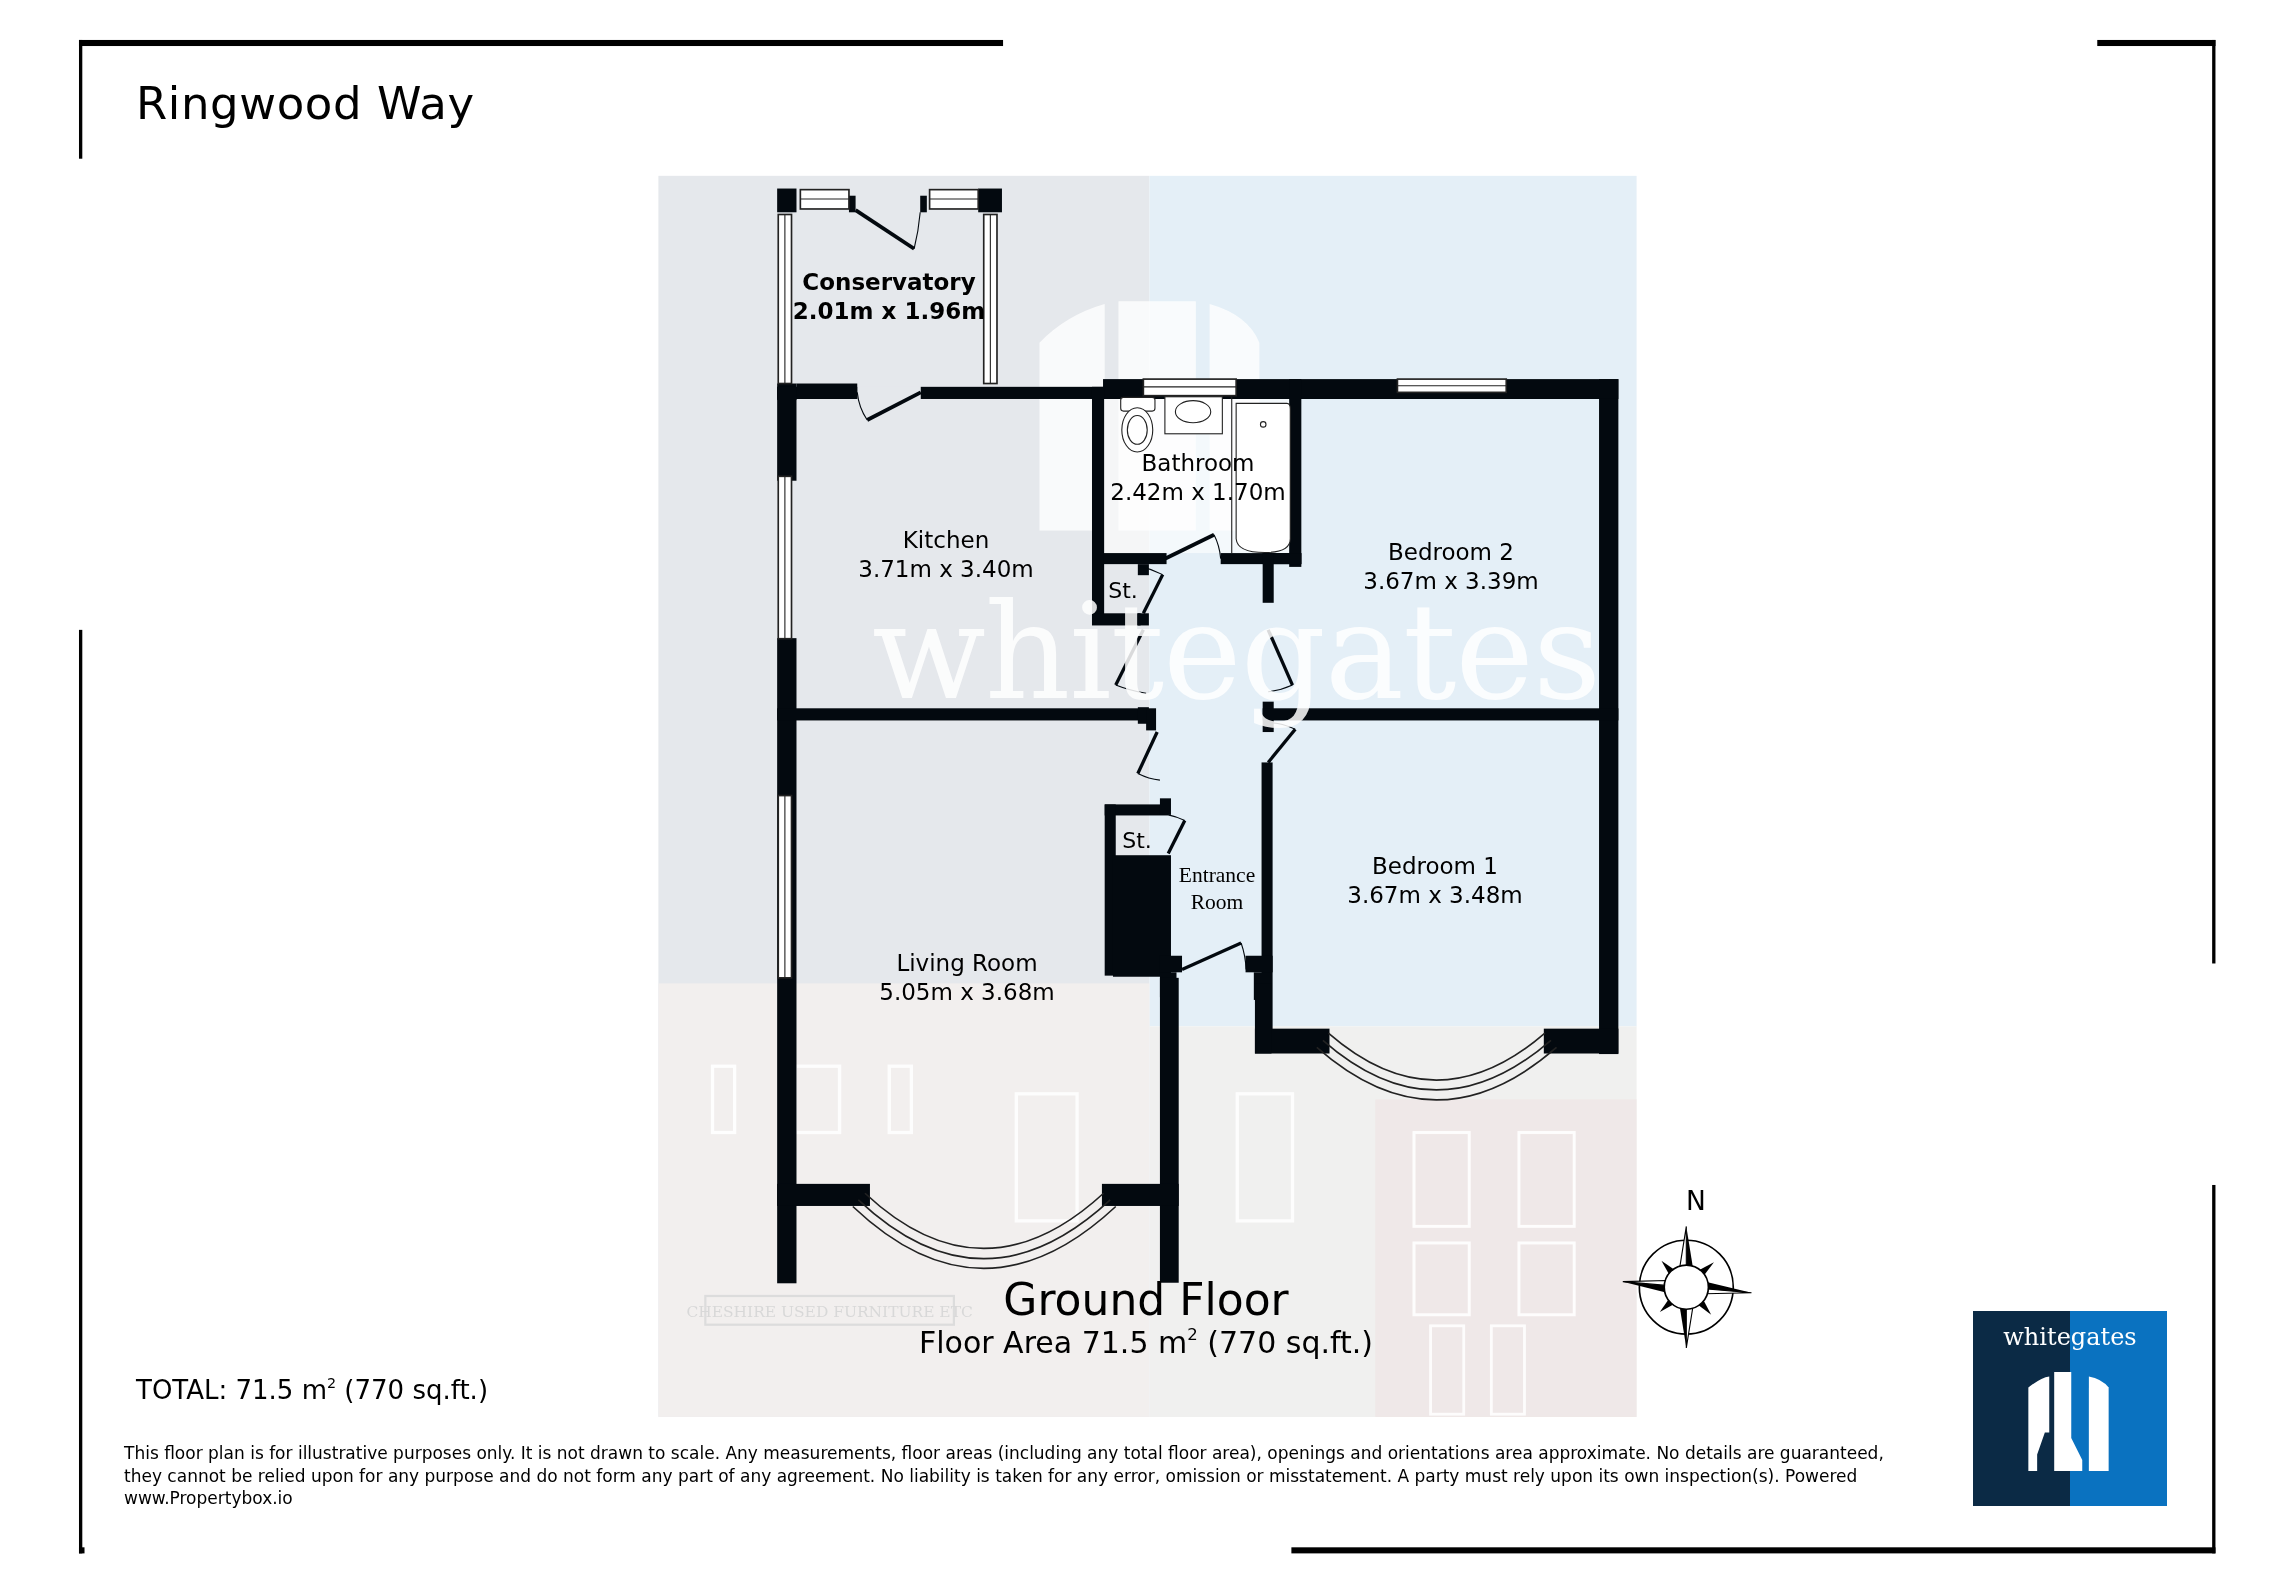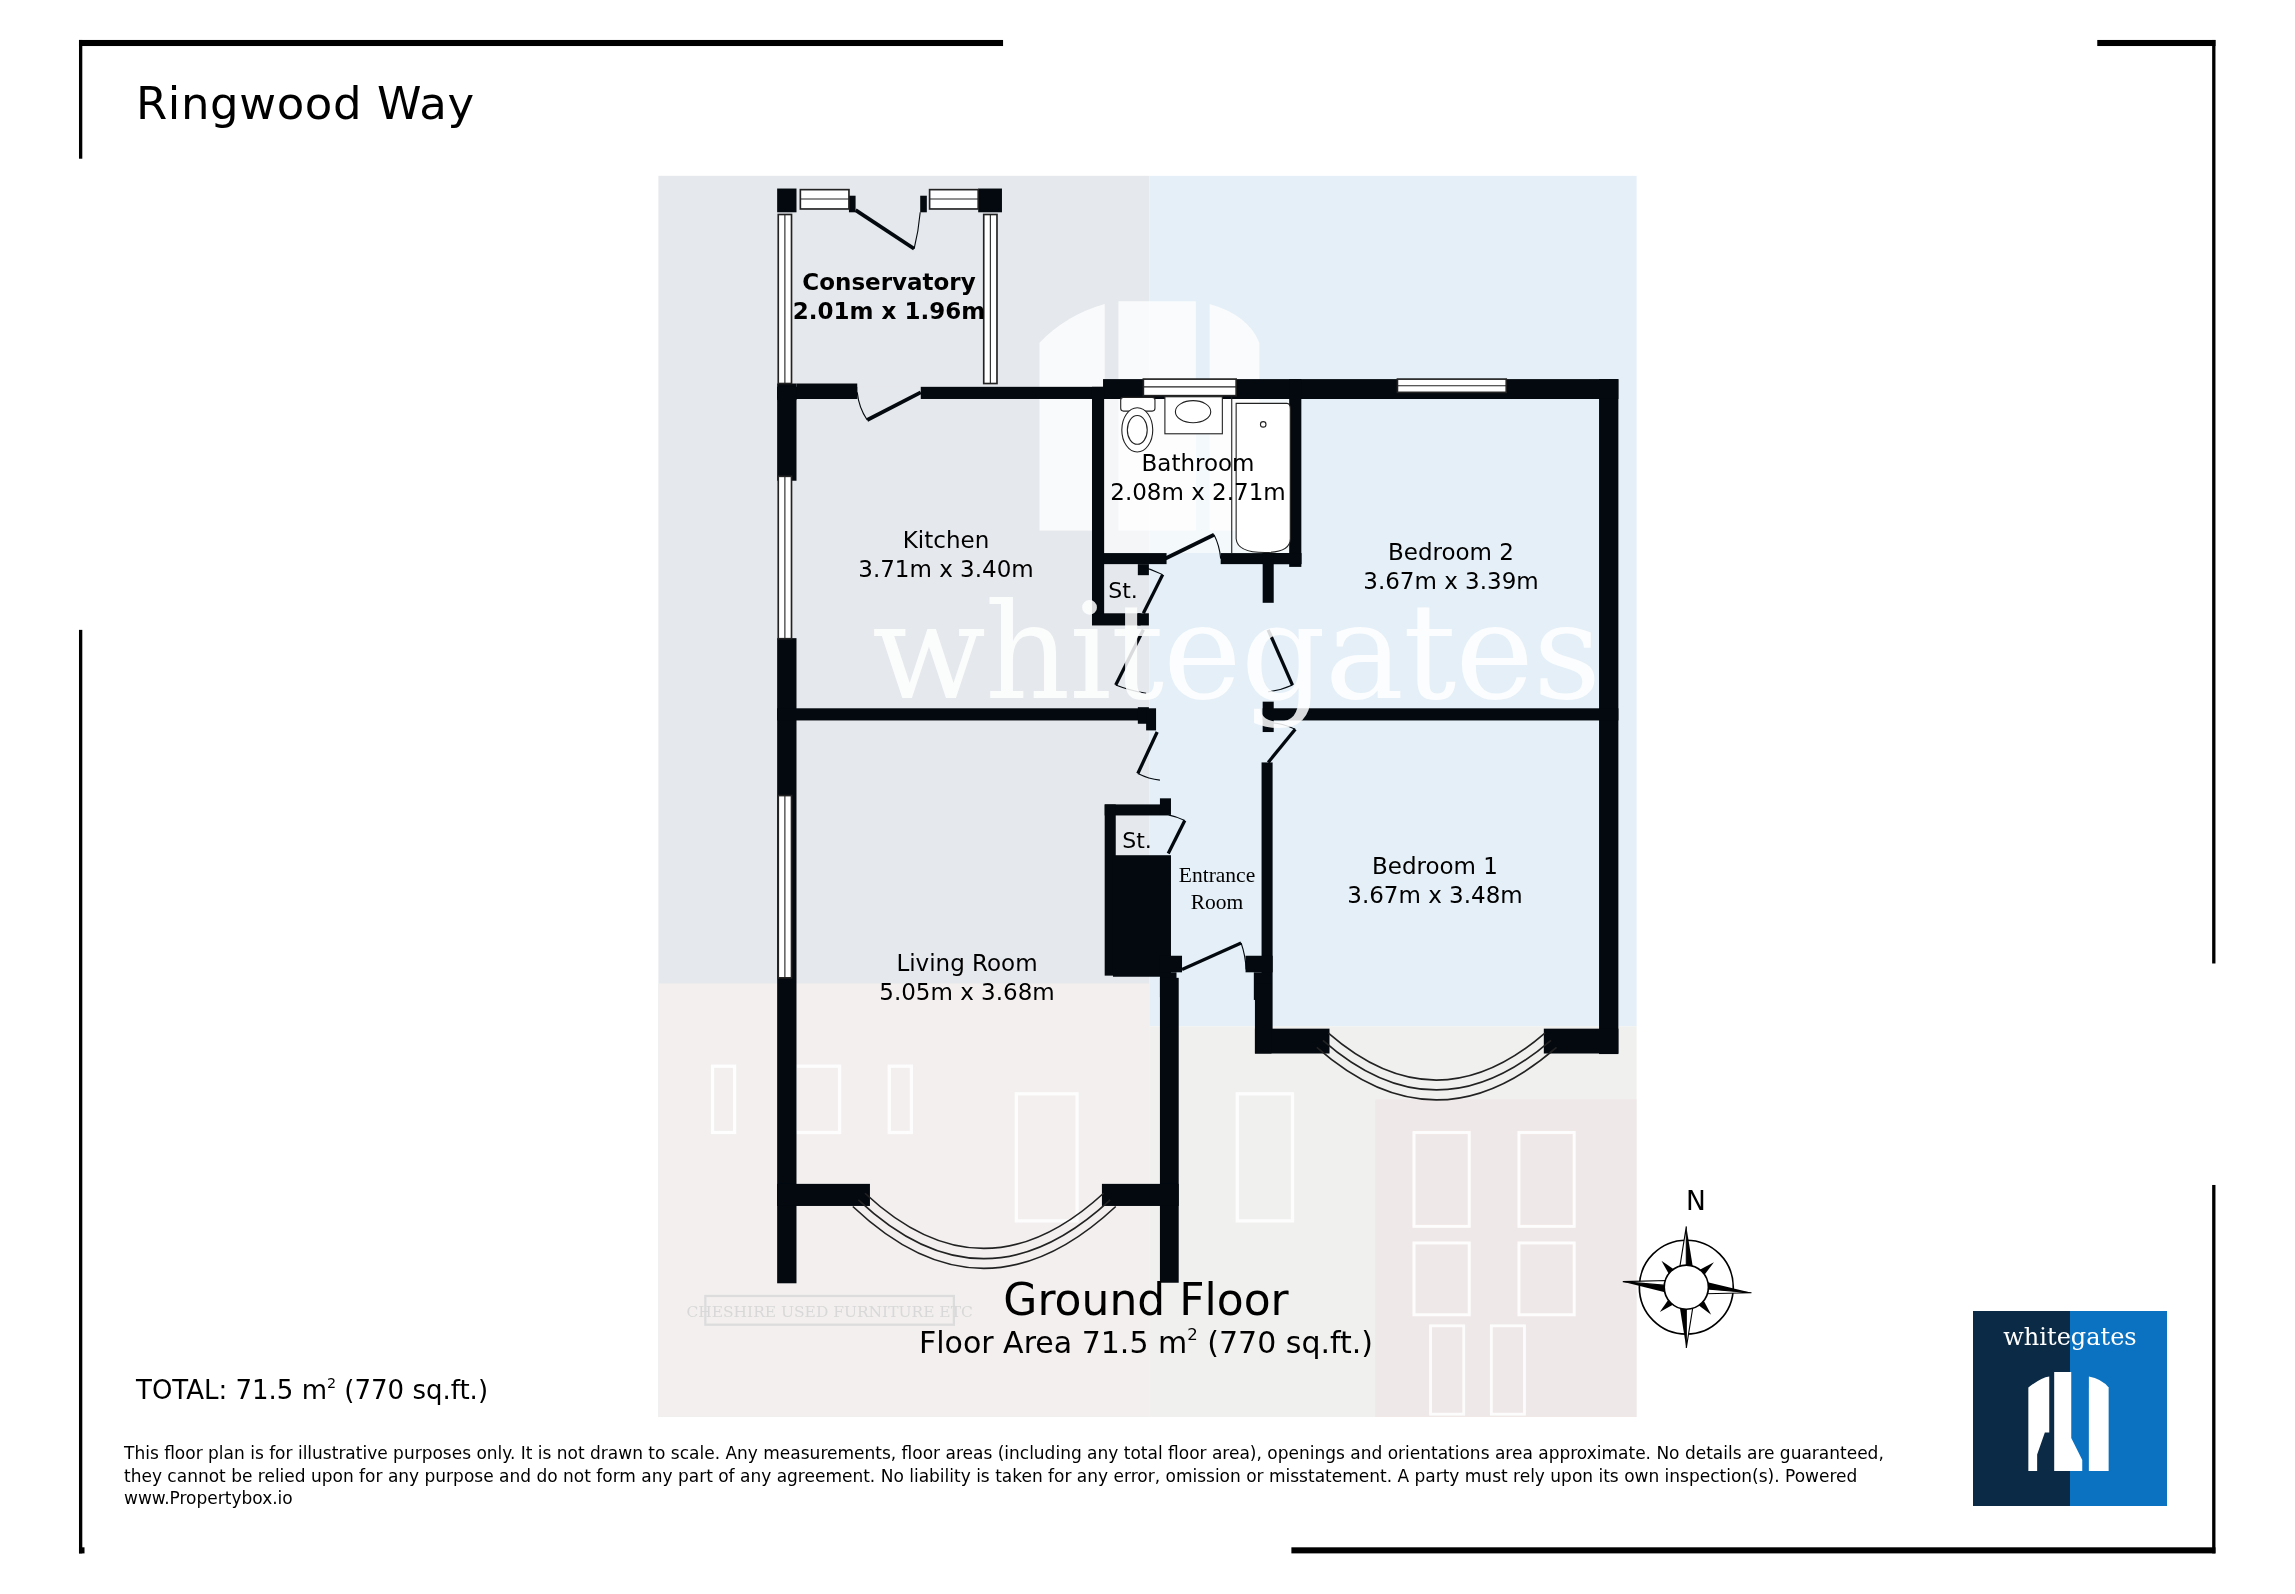--- a/index.html
+++ b/index.html
@@ -237,21 +237,21 @@
 <div class="room-label" style="left:889px;top:268px;font-weight:bold;">
   <div>Conservatory</div>
   <div>2.01m x 1.96m</div>
 </div>
 <div class="room-label" style="left:946px;top:526px;">
   <div>Kitchen</div>
   <div>3.71m x 3.40m</div>
 </div>
 <div class="room-label" style="left:1198px;top:449px;">
   <div>Bathroom</div>
-  <div>2.08m x 2.71m</div>
+  <div>2.42m x 1.70m</div>
 </div>
 <div class="room-label" style="left:1451px;top:538px;">
   <div>Bedroom 2</div>
   <div>3.67m x 3.39m</div>
 </div>
 <div class="room-label" style="left:1435px;top:852px;">
   <div>Bedroom 1</div>
   <div>3.67m x 3.48m</div>
 </div>
 <div class="room-label" style="left:967px;top:925px;margin-top:24px;">

